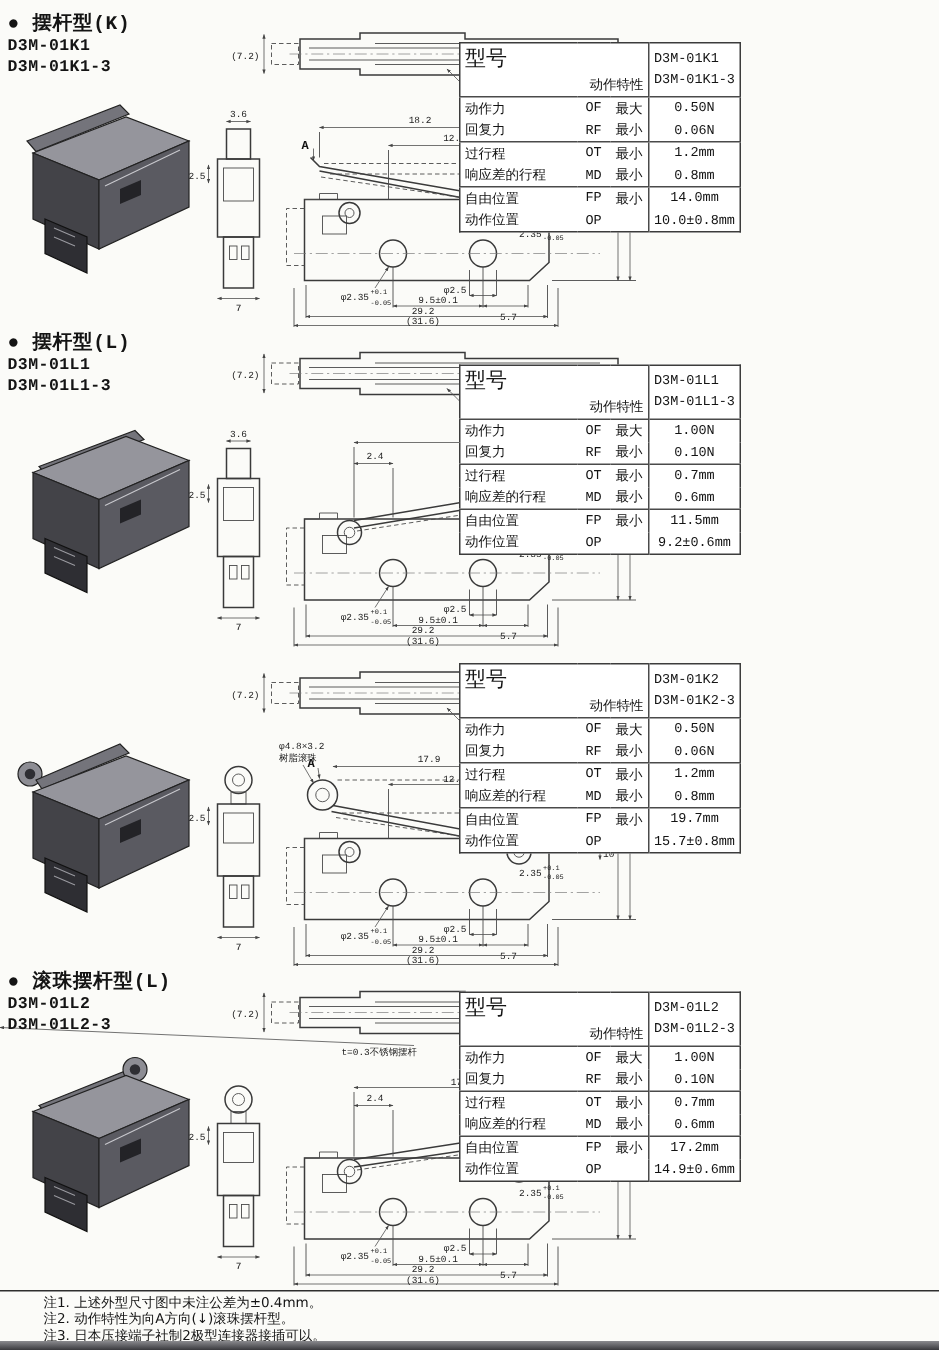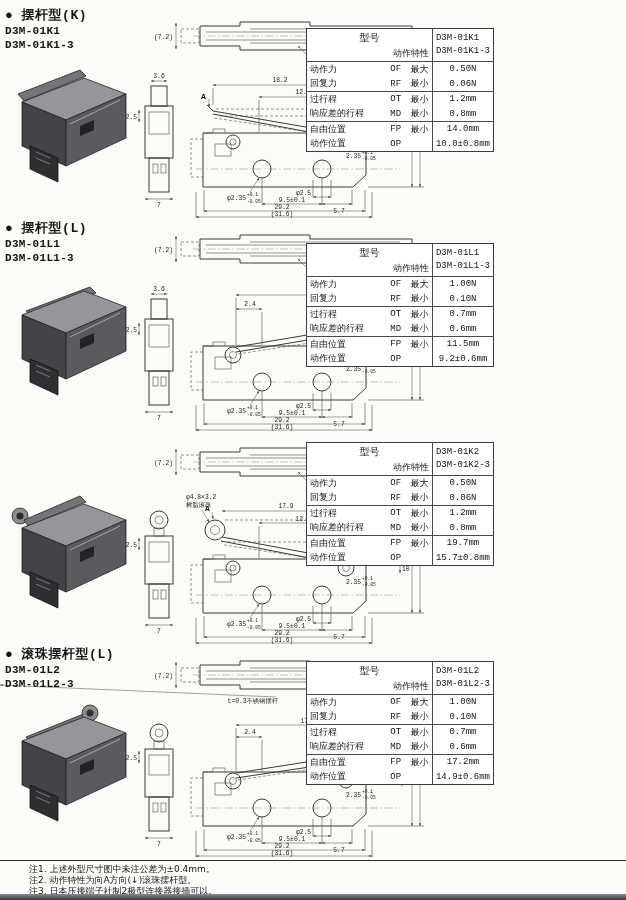--- a/index.html
+++ b/index.html
@@ -10,21 +10,21 @@
   .title{font-size:13px;font-weight:bold;letter-spacing:.5px;white-space:nowrap;}
   .model{font-size:11px;font-weight:bold;line-height:1.3;letter-spacing:.3px;}
   svg.draw{position:absolute;left:0;top:0;z-index:1;}
   .tw{position:absolute;z-index:2;background:#fff;}
   #s1 .tw{right:4px;top:22px}#s2 .tw{right:4px;top:24px}#s3 .tw{right:4px;top:10px}#s4 .tw{right:4px;top:16px}
   table.spec{border-collapse:collapse;width:188px;font-size:9px;border:1.5px solid #3c3c3c;}
   .spec td{padding:0 3px;height:14.5px;vertical-align:middle;white-space:nowrap;}
   .spec .vline{border-left:1px solid #4a4a4a;}
   .spec tr.gline td{border-top:1px solid #4a4a4a;}
   .spec td.hl{height:30px;padding:1px 3px;}
-  .mlab{text-align:center;font-size:10px;}
+  .mlab{text-align:left;font-size:14px;}
   .clab{text-align:right;font-size:9px;margin-top:2px;}
   .mcell div{font-size:9px;line-height:1.45;}
   .val{text-align:center;}
   .lim{text-align:center;}
   .code{text-align:center;}
   
   .o{stroke:#3a3a3a;stroke-width:1;fill:none;}
   .oi{stroke:#4a4a4a;stroke-width:.6;fill:none;}
   .d{stroke:#555;stroke-width:.55;fill:none;}
   .dd{stroke-dasharray:3,2;}

